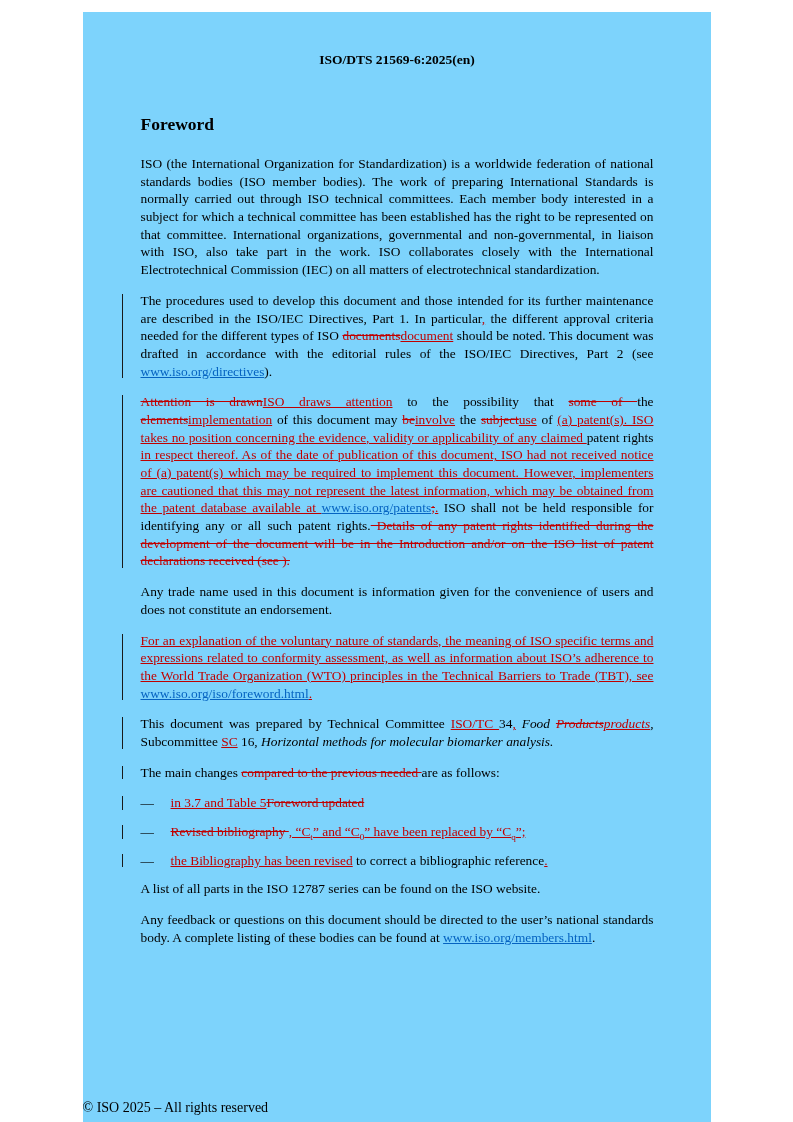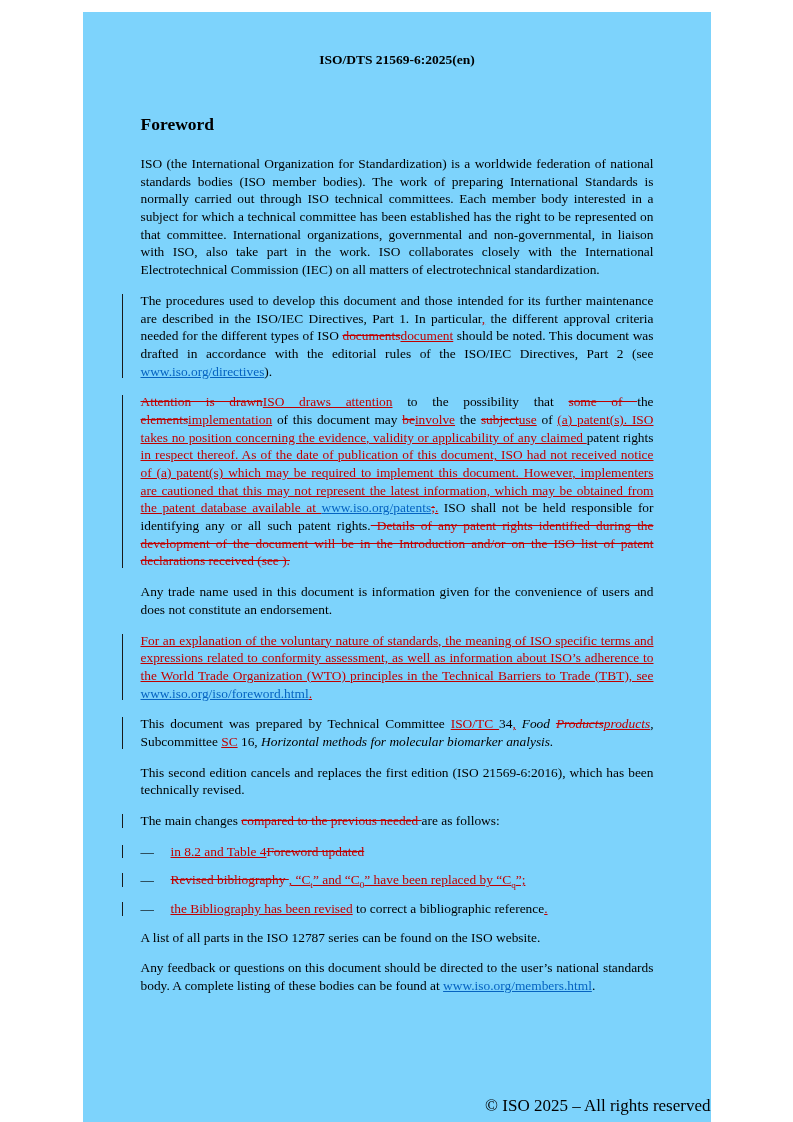--- a/index.html
+++ b/index.html
@@ -51,42 +51,41 @@
   .s-ins { color: var(--change-color); text-decoration: underline; }
   .s-i { font-style: italic; }
   .s-dash { display: inline-block; width: 30px; text-decoration: none; }
   a.s-link { color: var(--link-color); cursor: pointer; }
   sub { font-size: 0.68em; line-height: 0; }
   .footer {
     position: absolute;
     left: 0;
     right: 0;
     bottom: 16px;
-    text-align: right;
-    font-size: 17px;
+    text-align: left;
+    font-size: 14px;
     line-height: 1.35;
   }
 </style>
 </head>
 <body>
 
 <div class="page">
   <div class="content">
     <div class="doc-header">ISO/DTS 21569-6:2025(en)</div>
     <div class="foreword-heading">Foreword</div>
     <div id="doc-body">
         <p class="para"><span>ISO (the International Organization for Standardization) is a worldwide federation of national standards bodies (ISO member bodies). The work of preparing International Standards is normally carried out through ISO technical committees. Each member body interested in a subject for which a technical committee has been established has the right to be represented on that committee. International organizations, governmental and non-governmental, in liaison with ISO, also take part in the work. ISO collaborates closely with the International Electrotechnical Commission (IEC) on all matters of electrotechnical standardization.</span></p>
         <p class="para changed"><span>The procedures used to develop this document and those intended for its further maintenance are described in the ISO/IEC Directives, Part 1. In particular</span><span class="s-ins">,</span><span> the different approval criteria needed for the different types of ISO </span><span class="s-del">documents</span><span class="s-ins">document</span><span> should be noted. This document was drafted in accordance with the editorial rules of the ISO/IEC Directives, Part 2 (see </span><a href="#" class="s-link">www.iso.org/directives</a><span>).</span></p>
         <p class="para changed"><span class="s-del">Attention is drawn</span><span class="s-ins">ISO draws attention</span><span> to the possibility that </span><span class="s-del">some of </span><span>the </span><span class="s-del">elements</span><span class="s-ins">implementation</span><span> of this document may </span><span class="s-del">be</span><span class="s-ins">involve</span><span> the </span><span class="s-del">subject</span><span class="s-ins">use</span><span> of </span><span class="s-ins">(a) patent(s). ISO takes no position concerning the evidence, validity or applicability of any claimed </span><span>patent rights</span><span class="s-ins"> in respect thereof. As of the date of publication of this document, ISO had not received notice of (a) patent(s) which may be required to implement this document. However, implementers are cautioned that this may not represent the latest information, which may be obtained from the patent database available at </span><a href="#" class="s-link">www.iso.org/patents</a><span class="s-del">;</span><span class="s-ins">.</span><span> ISO shall not be held responsible for identifying any or all such patent rights.</span><span class="s-del"> Details of any patent rights identified during the development of the document will be in the Introduction and/or on the ISO list of patent declarations received (see ).</span></p>
         <p class="para"><span>Any trade name used in this document is information given for the convenience of users and does not constitute an endorsement.</span></p>
         <p class="para changed"><span class="s-ins">For an explanation of the voluntary nature of standards, the meaning of ISO specific terms and expressions related to conformity assessment, as well as information about ISO’s adherence to the World Trade Organization (WTO) principles in the Technical Barriers to Trade (TBT), see </span><a href="#" class="s-link">www.iso.org/iso/foreword.html</a><span class="s-ins">.</span></p>
         <p class="para changed"><span>This document was prepared by Technical Committee </span><span class="s-ins">ISO/TC </span><span>34</span><span class="s-ins">,</span><span> </span><span class="s-i">Food </span><span class="s-i s-del">Products</span><span class="s-i s-ins">products</span><span>, Subcommittee </span><span class="s-ins">SC</span><span> 16, </span><span class="s-i">Horizontal methods for molecular biomarker analysis.</span></p>
-        <p class="para"><span>This second edition cancels and replaces the first edition (ISO 21569-6:2016), which has been technically revised.</span></p>
         <p class="para changed"><span>The main changes </span><span class="s-del">compared to the previous needed </span><span>are as follows:</span></p>
-        <p class="para list-item changed"><span class="s-dash">—</span><span class="s-ins">in 8.2 and Table 4</span><span class="s-del">Foreword updated</span></p>
+        <p class="para list-item changed"><span class="s-dash">—</span><span class="s-ins">in 3.7 and Table 5</span><span class="s-del">Foreword updated</span></p>
         <p class="para list-item changed"><span class="s-dash">—</span><span class="s-del">Revised bibliography </span><span class="s-ins">, “C</span><span class="s-ins s-sub"><sub>t</sub></span><span class="s-ins">” and “C</span><span class="s-ins s-sub"><sub>0</sub></span><span class="s-ins">” have been replaced by “C</span><span class="s-ins s-sub"><sub>q</sub></span><span class="s-ins">”;</span></p>
         <p class="para list-item changed"><span class="s-dash">—</span><span class="s-ins">the Bibliography has been revised</span><span> to correct a bibliographic reference</span><span class="s-ins">.</span></p>
         <p class="para"><span>A list of all parts in the ISO 12787 series can be found on the ISO website.</span></p>
         <p class="para"><span>Any feedback or questions on this document should be directed to the user’s national standards body. A complete listing of these bodies can be found at </span><a href="#" class="s-link">www.iso.org/members.html</a><span>.</span></p>
       </div>
   </div>
   <div class="footer">
     <div>© ISO 2025 – All rights reserved</div>
   </div>
 </div>

